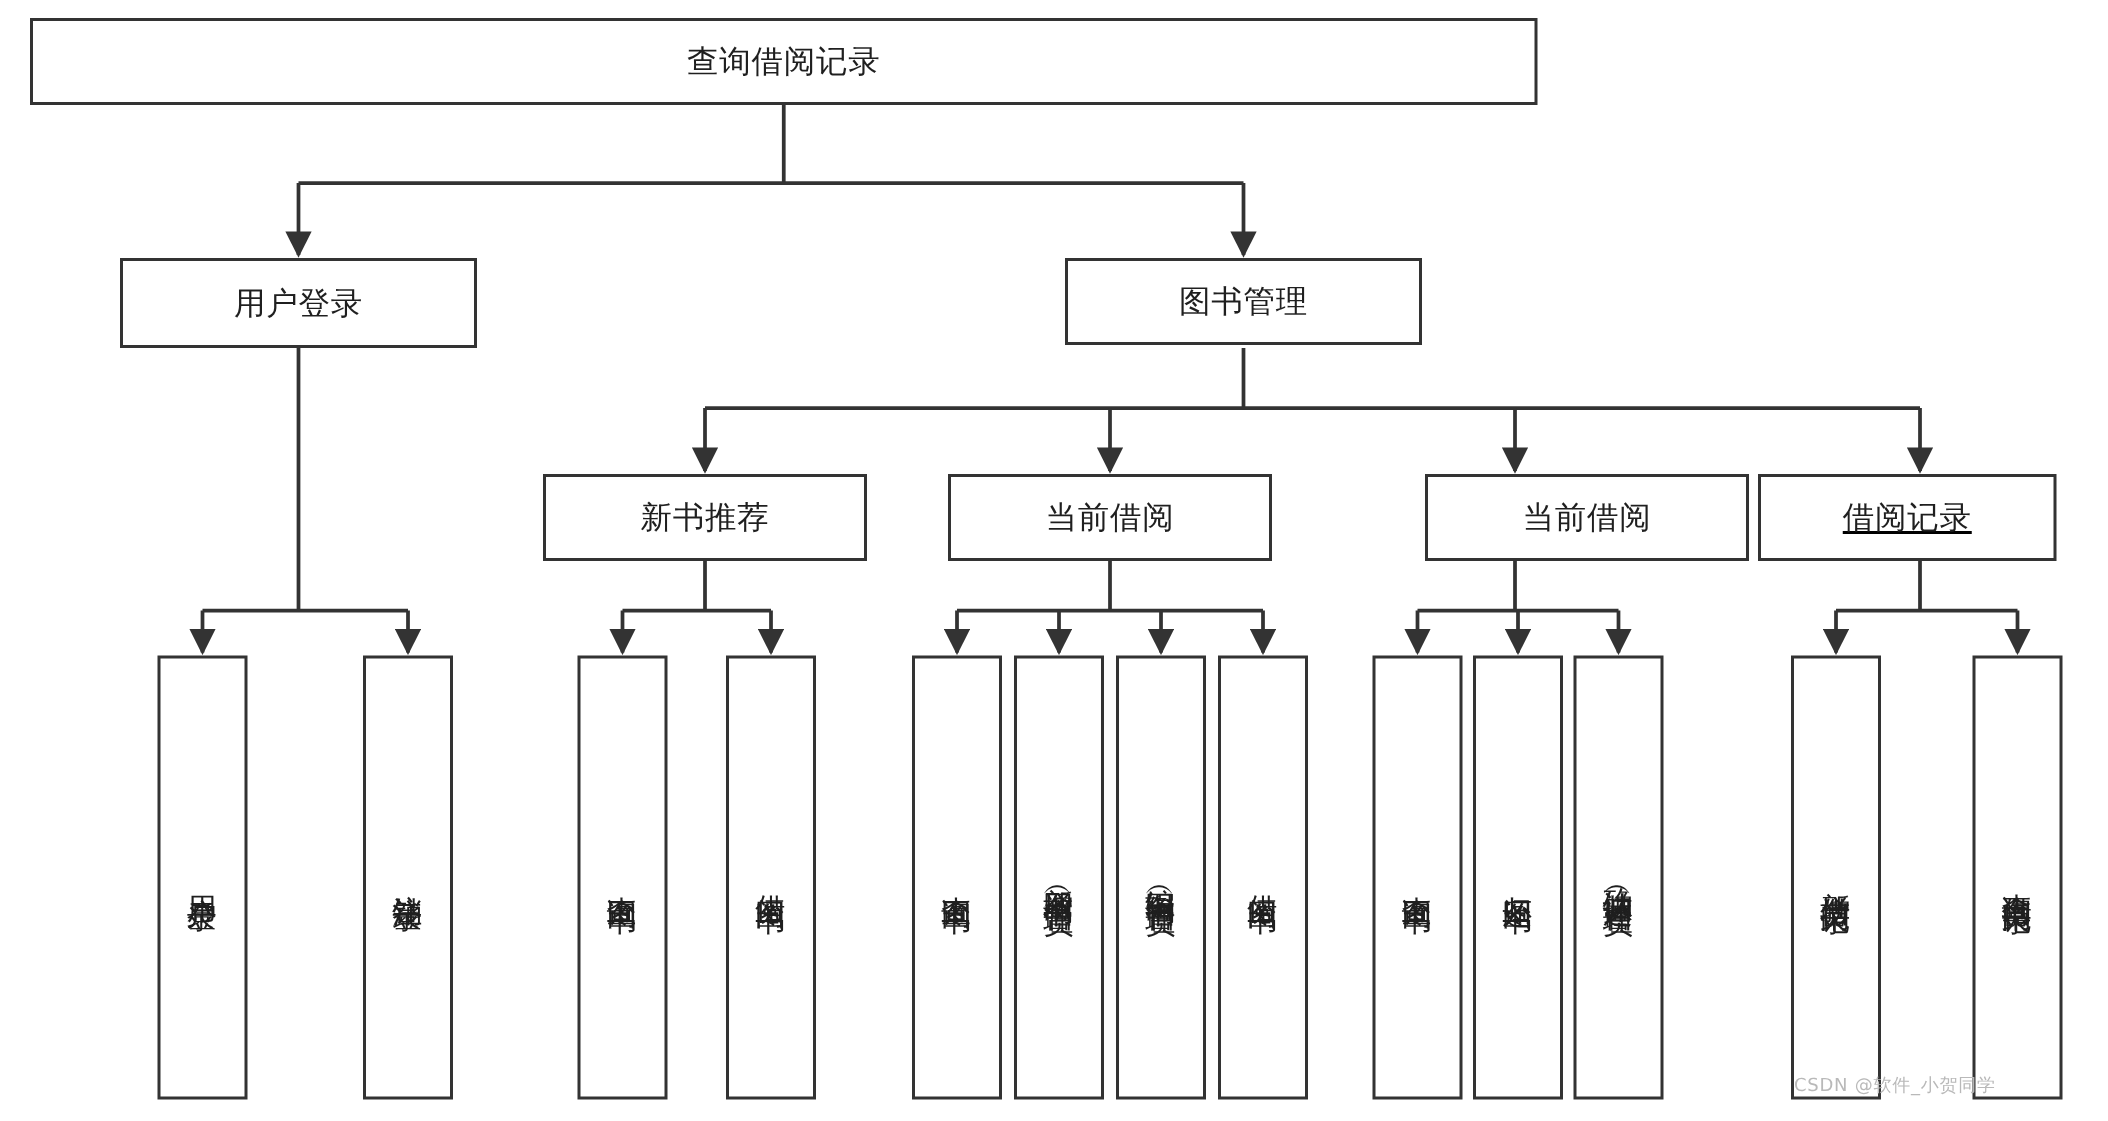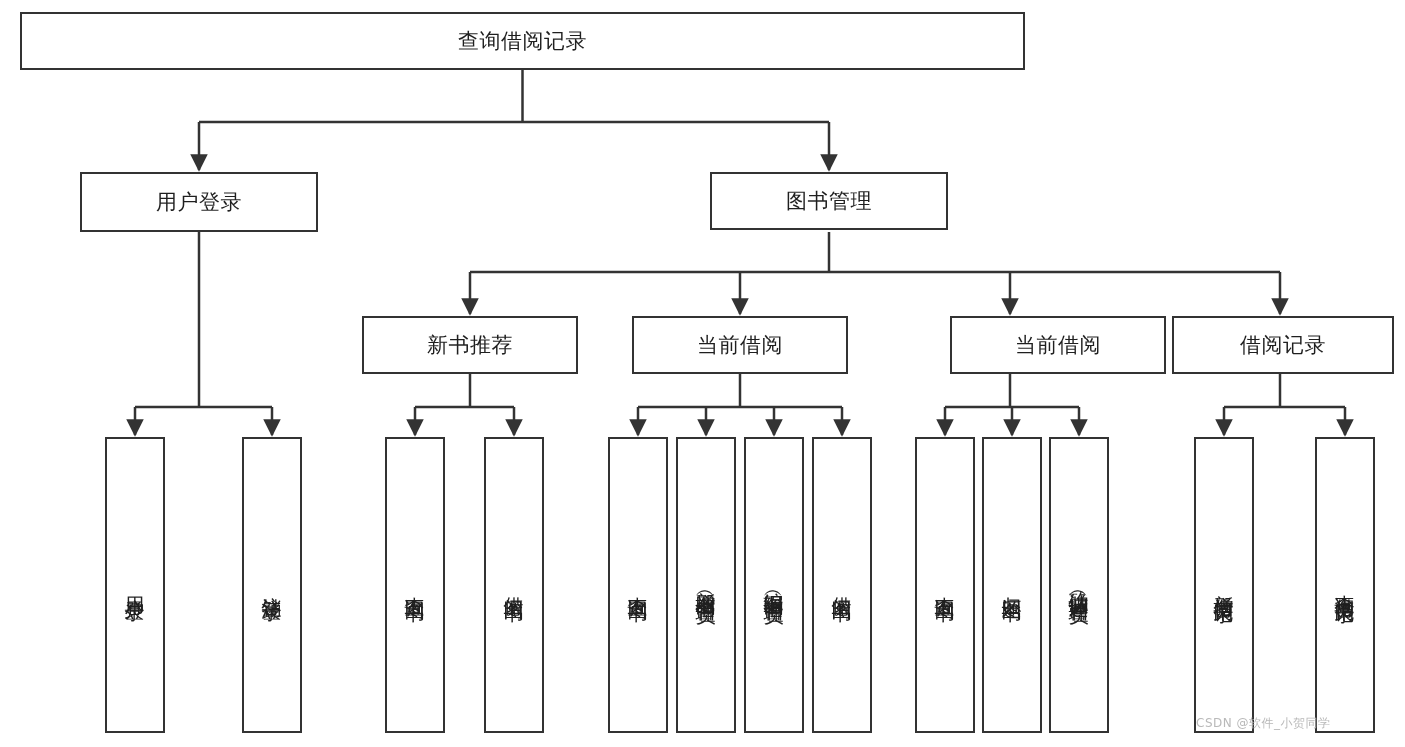--- a/index.html
+++ b/index.html
@@ -116,21 +116,21 @@
   </div>
   <div class="node" style="left: 362px; top: 316px; width: 216px; height: 58px;">
     <span class="node-label">新书推荐</span>
   </div>
   <div class="node" style="left: 632px; top: 316px; width: 216px; height: 58px;">
     <span class="node-label">当前借阅</span>
   </div>
   <div class="node" style="left: 902px; top: 316px; width: 216px; height: 58px; margin-left: 48px;">
     <span class="node-label">当前借阅</span>
   </div>
-  <div class="node" style="left: 1172px; top: 316px; width: 222px; height: 58px;">
+  <div class="node" style="left: 1172px; top: 316px; width: 199px; height: 58px; text-decoration: underline;">
     <span class="node-label">借阅记录</span>
   </div>
   <div class="node vertical" style="left: 105px; top: 437px; width: 60px; height: 296px;">
     <span class="node-label">用户登录</span>
   </div>
   <div class="node vertical" style="left: 242px; top: 437px; width: 60px; height: 296px;">
     <span class="node-label">注销登录</span>
   </div>
   <div class="node vertical" style="left: 385px; top: 437px; width: 60px; height: 296px;">
     <span class="node-label">查询图书</span>

